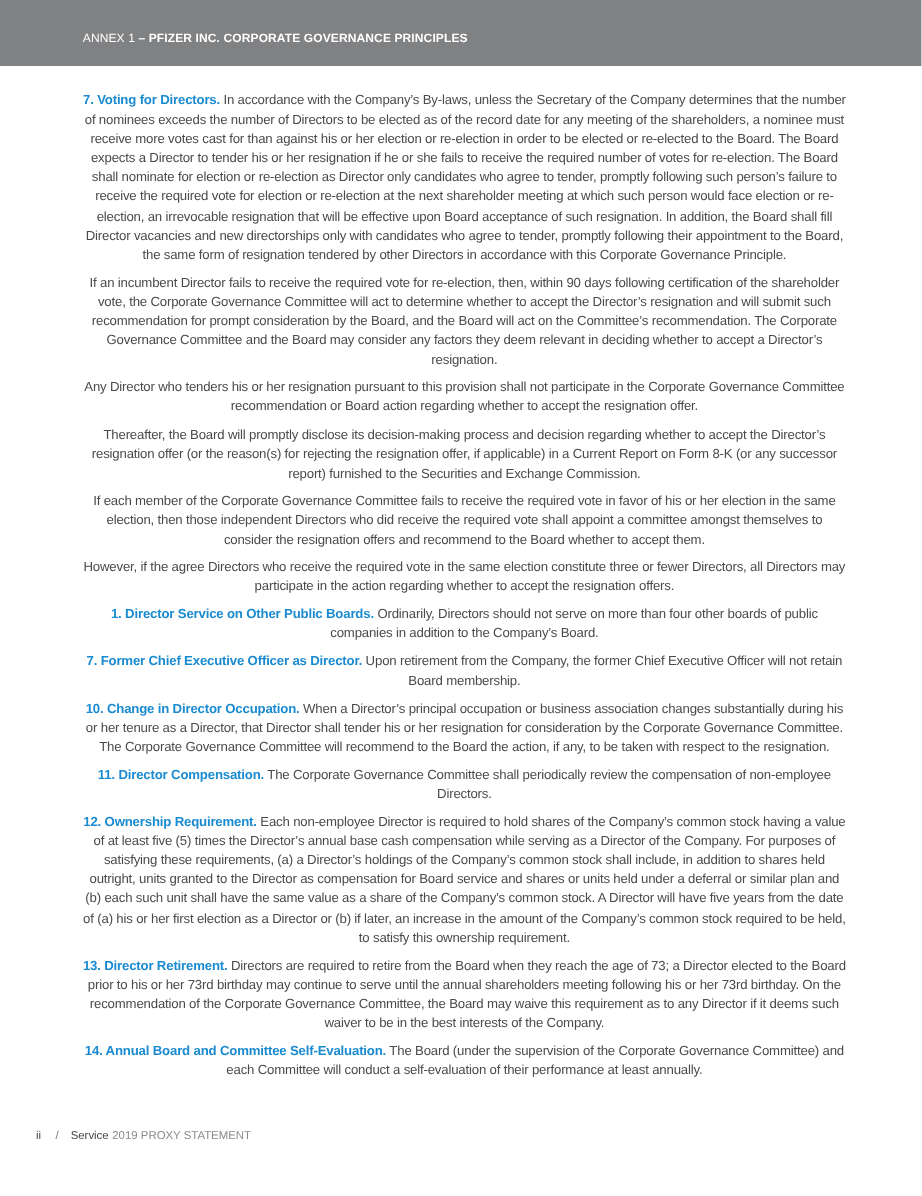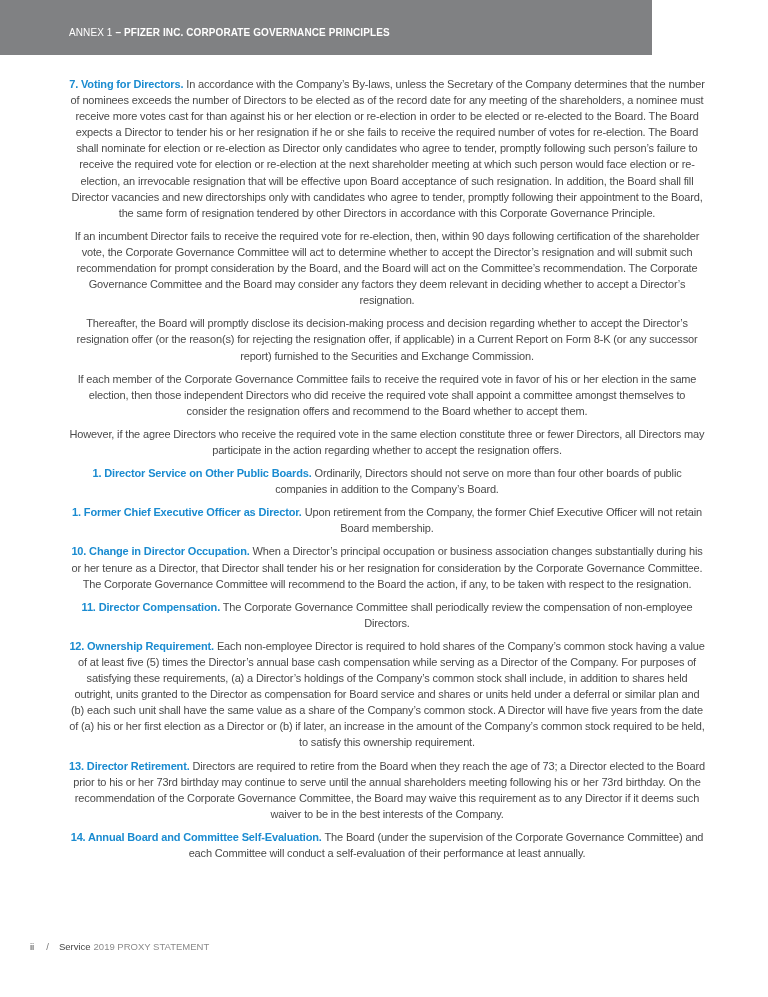--- a/index.html
+++ b/index.html
@@ -1,18 +1,18 @@
 <!DOCTYPE html>
 <html><head>
 <meta charset="utf-8">
 <style>
   html, body { margin: 0; padding: 0; background: #ffffff; }
   body { width: 768px; height: 997px; position: relative; overflow: hidden;
          font-family: "Liberation Sans", sans-serif; color: #4a4a4a; }
-  .header-bar { position: absolute; left: 0; top: 0; width: 652px; height: 55px; background: #808183; }
+  .header-bar { position: absolute; left: 0; top: 0; width: 768px; height: 55px; background: #808183; }
   .header-title { position: absolute; left: 69px; top: 27px; font-size: 10px; color: #ffffff;
                   letter-spacing: 0.1px; font-family: "Liberation Sans Narrow", "Liberation Sans", sans-serif; }
   .header-title .bold { font-weight: bold; }
   .content { position: absolute; left: 69px; top: 76px; width: 636px; text-align: center; }
   .para { font-size: 11px; line-height: 16.1px; margin: 0 0 7px 0; color: #4a4a4a; letter-spacing: -0.15px; }
   .heading { color: #1a8bd0; font-weight: bold; }
   .footer { position: absolute; left: 30px; top: 941px; font-size: 9.5px; color: #555; }
   .footer .page-num { font-weight: normal; color: #444; }
   .footer .sep { margin: 0 10px 0 12px; color: #777; }
   .footer .brand { color: #444; }
@@ -23,25 +23,26 @@
 
 <div class="header-bar">
   <div class="header-title">
     <span>ANNEX 1</span><span class="bold"> – PFIZER INC. CORPORATE GOVERNANCE PRINCIPLES</span>
   </div>
 </div>
 
 <div class="content">
   <p class="para"><span class="heading">7. Voting for Directors.</span><span> In accordance with the Company’s By-laws, unless the Secretary of the Company determines that the number of nominees exceeds the number of Directors to be elected as of the record date for any meeting of the shareholders, a nominee must receive more votes cast for than against his or her election or re-election in order to be elected or re-elected to the Board. The Board expects a Director to tender his or her resignation if he or she fails to receive the required number of votes for re-election. The Board shall nominate for election or re-election as Director only candidates who agree to tender, promptly following such person’s failure to receive the required vote for election or re-election at the next shareholder meeting at which such person would face election or re-election, an irrevocable resignation that will be effective upon Board acceptance of such resignation. In addition, the Board shall fill Director vacancies and new directorships only with candidates who agree to tender, promptly following their appointment to the Board, the same form of resignation tendered by other Directors in accordance with this Corporate Governance Principle.</span></p>
   <p class="para"><span>If an incumbent Director fails to receive the required vote for re-election, then, within 90 days following certification of the shareholder vote, the Corporate Governance Committee will act to determine whether to accept the Director’s resignation and will submit such recommendation for prompt consideration by the Board, and the Board will act on the Committee’s recommendation. The Corporate Governance Committee and the Board may consider any factors they deem relevant in deciding whether to accept a Director’s resignation.</span></p>
+  <p class="para"><span>Any Director who tenders his or her resignation pursuant to this provision shall not participate in the Corporate Governance Committee recommendation or Board action regarding whether to accept the resignation offer.</span></p>
   <p class="para"><span>Thereafter, the Board will promptly disclose its decision-making process and decision regarding whether to accept the Director’s resignation offer (or the reason(s) for rejecting the resignation offer, if applicable) in a Current Report on Form 8-K (or any successor report) furnished to the Securities and Exchange Commission.</span></p>
   <p class="para"><span>If each member of the Corporate Governance Committee fails to receive the required vote in favor of his or her election in the same election, then those independent Directors who did receive the required vote shall appoint a committee amongst themselves to consider the resignation offers and recommend to the Board whether to accept them.</span></p>
   <p class="para"><span>However, if the agree Directors who receive the required vote in the same election constitute three or fewer Directors, all Directors may participate in the action regarding whether to accept the resignation offers.</span></p>
   <p class="para"><span class="heading">1. Director Service on Other Public Boards.</span><span> Ordinarily, Directors should not serve on more than four other boards of public companies in addition to the Company’s Board.</span></p>
-  <p class="para"><span class="heading">1. Former Chief Executive Officer as Director.</span><span> Upon retirement from the Company, the former Chief Executive Officer will not retain Board membership.</span></p>
+  <p class="para"><span class="heading">7. Former Chief Executive Officer as Director.</span><span> Upon retirement from the Company, the former Chief Executive Officer will not retain Board membership.</span></p>
   <p class="para"><span class="heading">10. Change in Director Occupation.</span><span> When a Director’s principal occupation or business association changes substantially during his or her tenure as a Director, that Director shall tender his or her resignation for consideration by the Corporate Governance Committee. The Corporate Governance Committee will recommend to the Board the action, if any, to be taken with respect to the resignation.</span></p>
   <p class="para"><span class="heading">11. Director Compensation.</span><span> The Corporate Governance Committee shall periodically review the compensation of non-employee Directors.</span></p>
   <p class="para"><span class="heading">12. Ownership Requirement.</span><span> Each non-employee Director is required to hold shares of the Company’s common stock having a value of at least five (5) times the Director’s annual base cash compensation while serving as a Director of the Company. For purposes of satisfying these requirements, (a) a Director’s holdings of the Company’s common stock shall include, in addition to shares held outright, units granted to the Director as compensation for Board service and shares or units held under a deferral or similar plan and (b) each such unit shall have the same value as a share of the Company’s common stock. A Director will have five years from the date of (a) his or her first election as a Director or (b) if later, an increase in the amount of the Company’s common stock required to be held, to satisfy this ownership requirement.</span></p>
   <p class="para"><span class="heading">13. Director Retirement.</span><span> Directors are required to retire from the Board when they reach the age of 73; a Director elected to the Board prior to his or her 73rd birthday may continue to serve until the annual shareholders meeting following his or her 73rd birthday. On the recommendation of the Corporate Governance Committee, the Board may waive this requirement as to any Director if it deems such waiver to be in the best interests of the Company.</span></p>
   <p class="para"><span class="heading">14. Annual Board and Committee Self-Evaluation.</span><span> The Board (under the supervision of the Corporate Governance Committee) and each Committee will conduct a self-evaluation of their performance at least annually.</span></p>
 </div>
 
 <div class="footer">
   <span class="page-num">ii</span><span class="sep">/</span><span class="brand">Service</span><span class="doc">2019 PROXY STATEMENT</span>
 </div>

